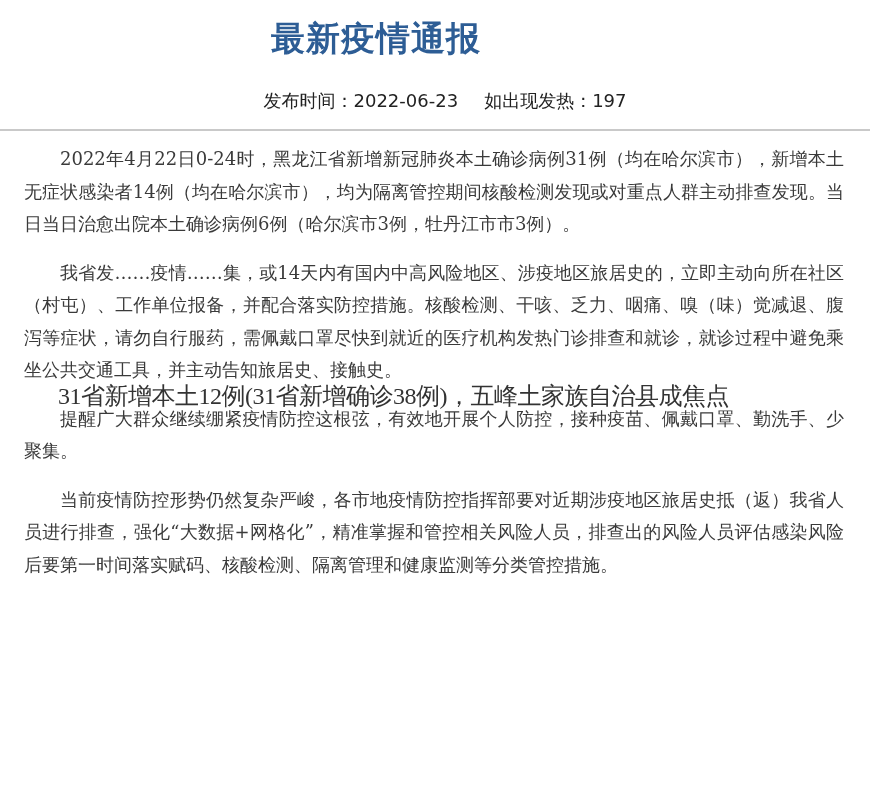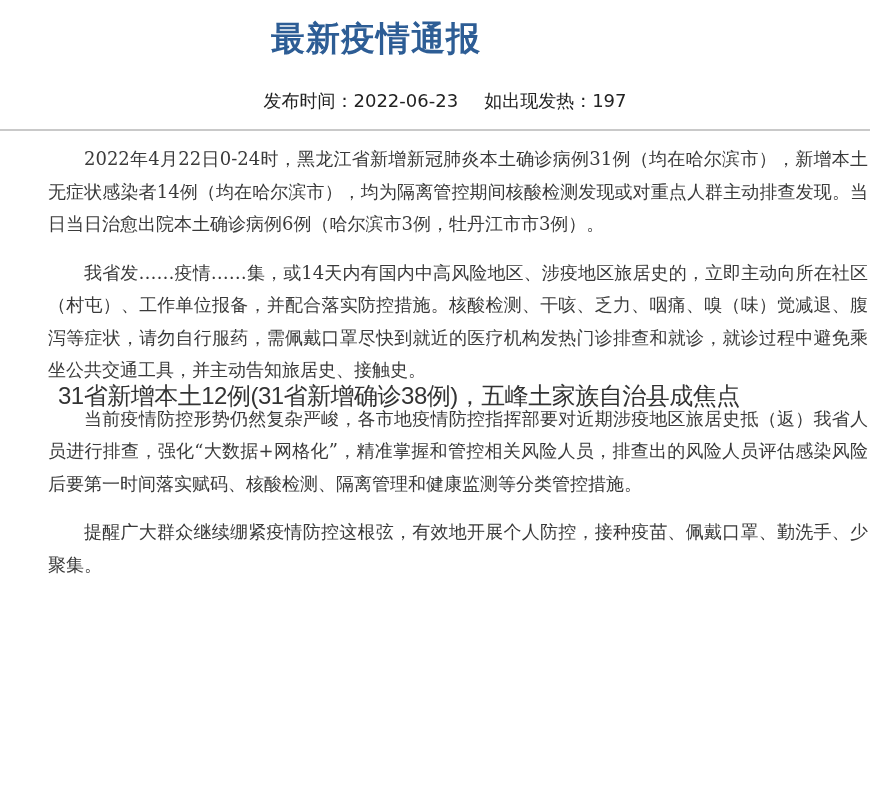--- a/index.html
+++ b/index.html
@@ -17,42 +17,42 @@
     }
     .meta {
       position: absolute; left: 0; width: 890px; top: 89px; text-align: center;
       font-family: "DejaVu Sans", "Liberation Sans", sans-serif;
       font-size: 18px; color: #222;
     }
     .meta .gap { display: inline-block; width: 26px; }
     .divider { position: absolute; left: 0; top: 129px; width: 870px; height: 2px; background: #c9c9c9; }
     .article {
       position: absolute; left: 24px; top: 143px; width: 820px;
-      font-size: 18px; line-height: 32.5px; color: #3a3a3a; margin-left: 24px;
+      font-size: 18px; line-height: 32.5px; color: #3a3a3a;
     }
     .article p { margin: 0 0 16px 0; text-indent: 2em; text-align: justify; }
     .overlay-title {
       position: absolute; left: 58px; top: 380px; width: 800px;
-      font-family: Liberation Sans, sans-serif;
+      font-family: Liberation Serif, serif;
       font-size: 24px; color: #333; letter-spacing: -0.5px;
       white-space: nowrap;
       text-shadow: 0 0 2px #fff, 0 0 3px #fff;
     }
   </style>
 </head>
 <body>
 
 <div class="header">
   <div class="title">最新疫情通报</div>
   <div class="meta">
     <span>发布时间：</span><span>2022-06-23</span><span class="gap"></span><span>如出现发热：</span><span>197</span>
   </div>
 </div>
 <div class="divider"></div>
 
 <div class="article">
   <p>2022年4月22日0-24时，黑龙江省新增新冠肺炎本土确诊病例31例（均在哈尔滨市），新增本土无症状感染者14例（均在哈尔滨市），均为隔离管控期间核酸检测发现或对重点人群主动排查发现。当日当日治愈出院本土确诊病例6例（哈尔滨市3例，牡丹江市市3例）。</p>
   <p>我省发……疫情……集，或14天内有国内中高风险地区、涉疫地区旅居史的，立即主动向所在社区（村屯）、工作单位报备，并配合落实防控措施。核酸检测、干咳、乏力、咽痛、嗅（味）觉减退、腹泻等症状，请勿自行服药，需佩戴口罩尽快到就近的医疗机构发热门诊排查和就诊，就诊过程中避免乘坐公共交通工具，并主动告知旅居史、接触史。</p>
+  <p>提醒广大群众继续绷紧疫情防控这根弦，有效地开展个人防控，接种疫苗、佩戴口罩、勤洗手、少聚集。</p>
   <p>当前疫情防控形势仍然复杂严峻，各市地疫情防控指挥部要对近期涉疫地区旅居史抵（返）我省人员进行排查，强化“大数据+网格化”，精准掌握和管控相关风险人员，排查出的风险人员评估感染风险后要第一时间落实赋码、核酸检测、隔离管理和健康监测等分类管控措施。</p>
-  <p>提醒广大群众继续绷紧疫情防控这根弦，有效地开展个人防控，接种疫苗、佩戴口罩、勤洗手、少聚集。</p>
 </div>
 
 <div class="overlay-title">31省新增本土12例(31省新增确诊38例)，五峰土家族自治县成焦点</div>
 
 </body></html>

